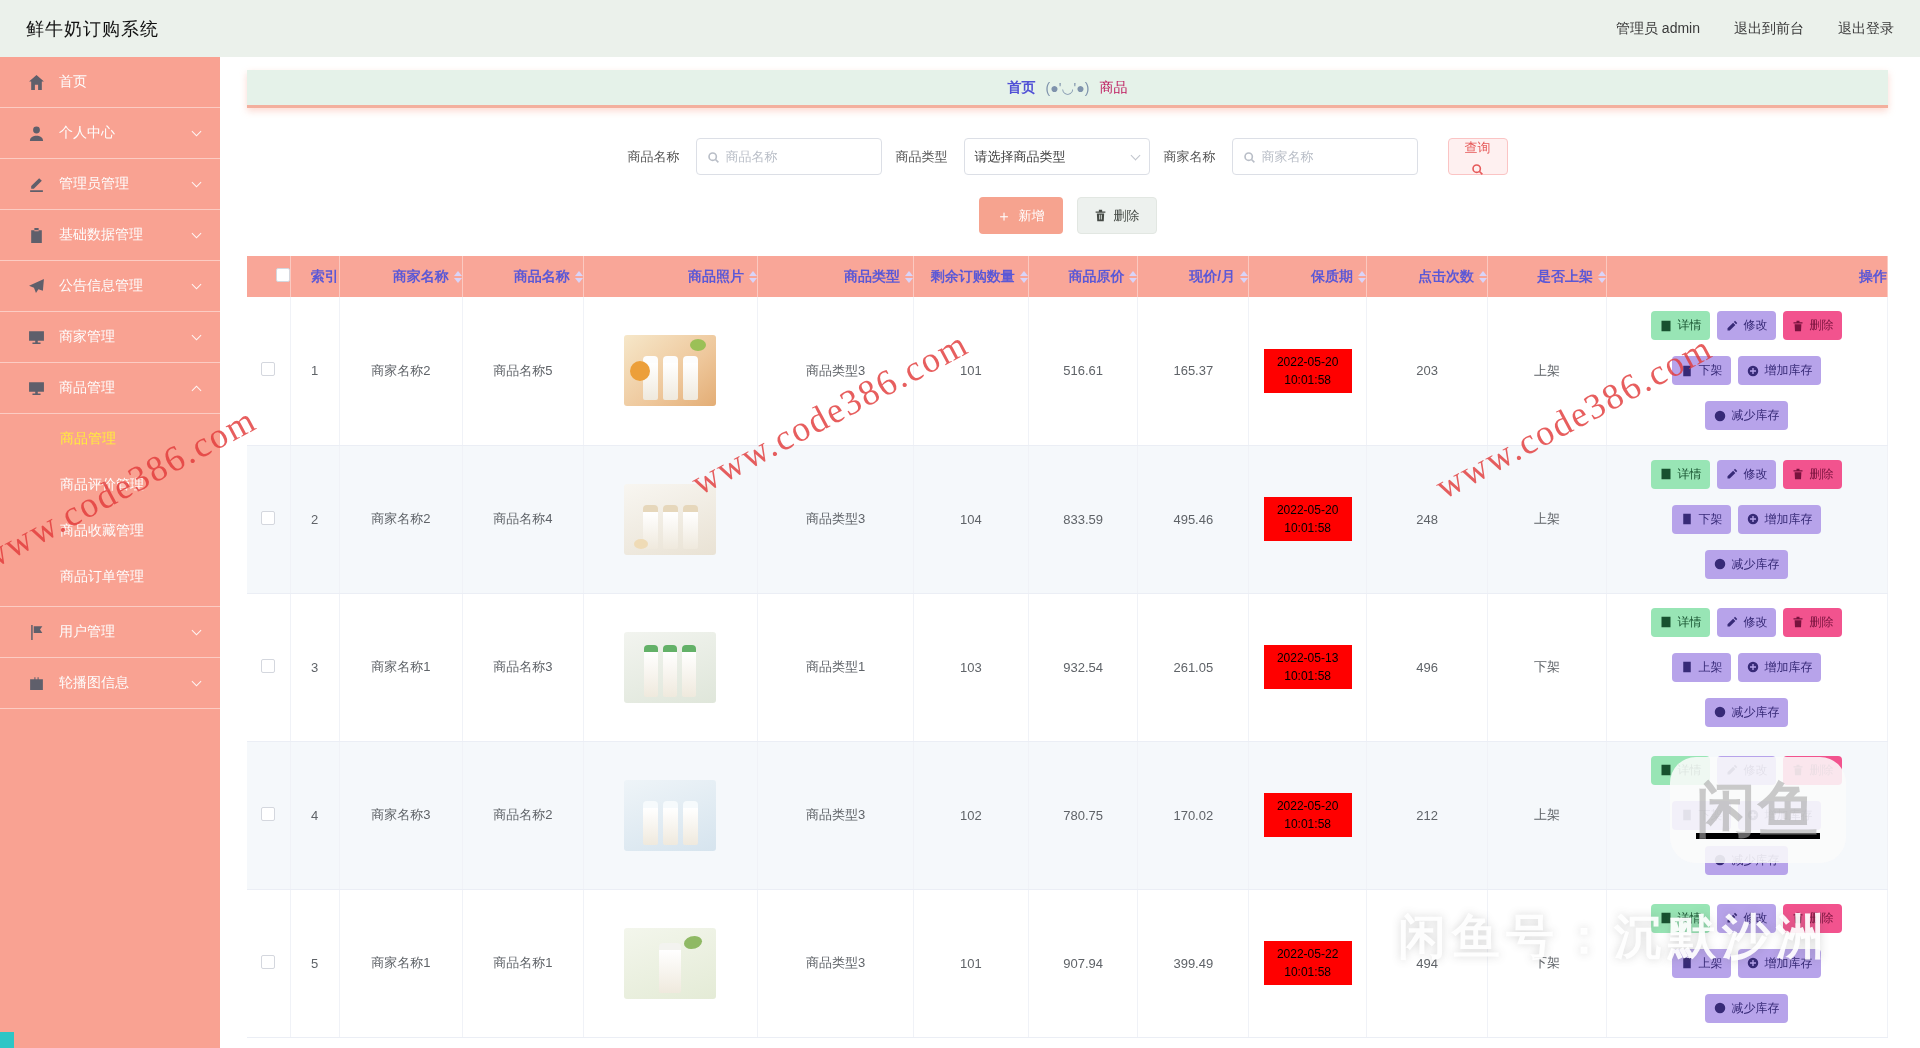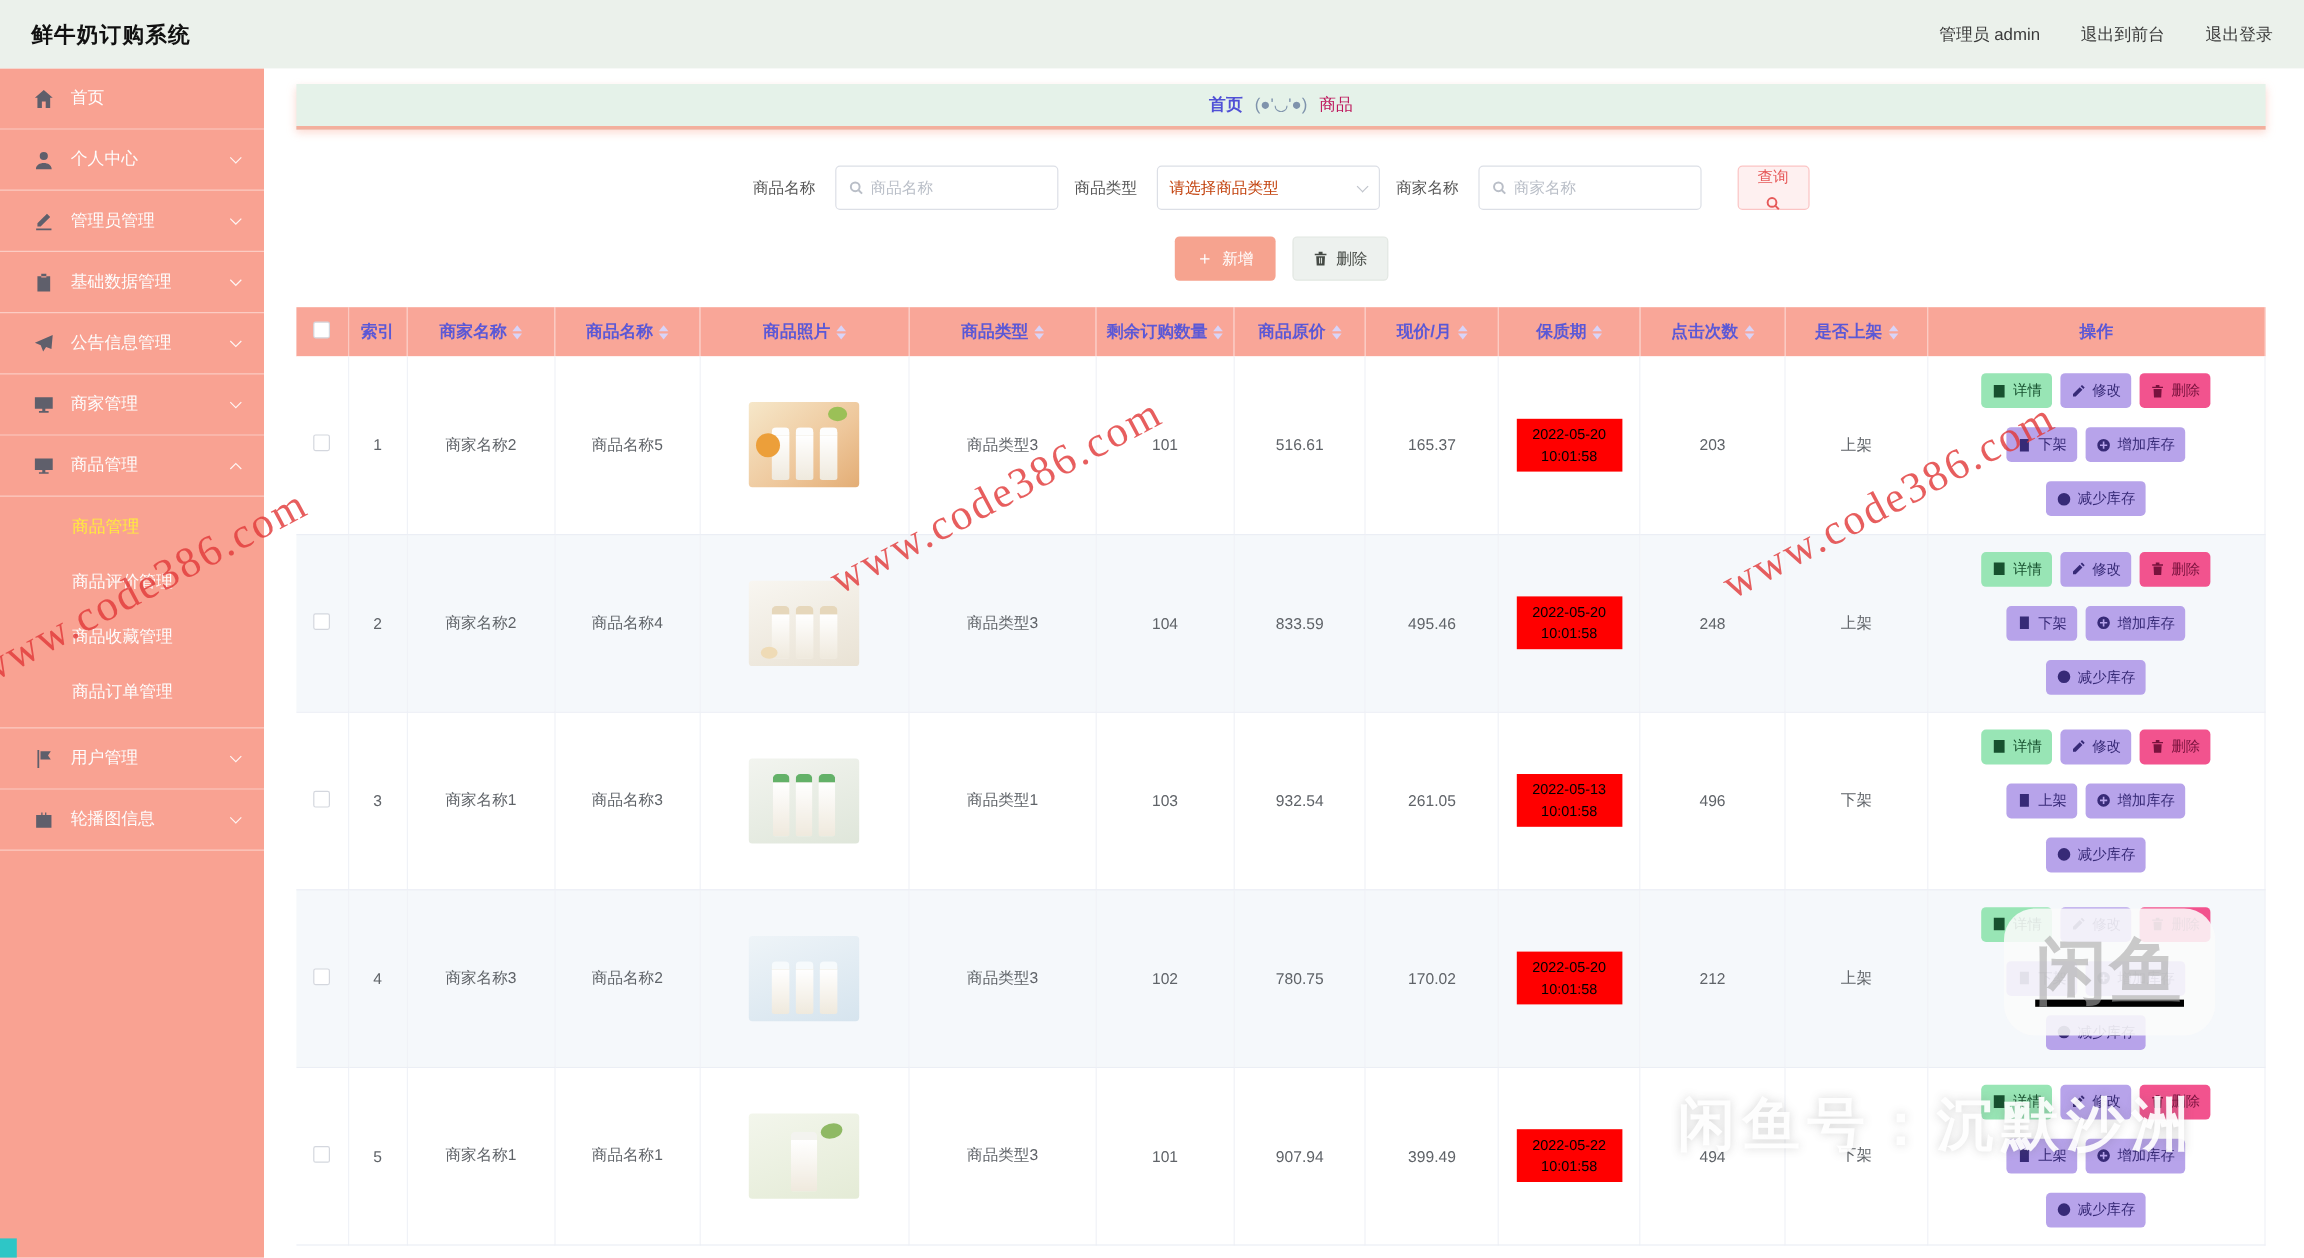--- a/index.html
+++ b/index.html
@@ -3,21 +3,21 @@
 <meta charset="utf-8">
 <style>
   * { margin:0; padding:0; box-sizing:border-box; }
   html,body { width:1920px; height:1048px; overflow:hidden;
     font-family:"Liberation Sans","DejaVu Sans",sans-serif; background:#fff; }
 
   
   .topbar { position:absolute; left:0; top:0; width:1920px; height:57px;
     background:#ebf1eb; display:flex; align-items:center; justify-content:space-between;
     padding:0 26px; z-index:5; }
-  .app-title { font-size:18px; font-weight:700; color:#111; letter-spacing:1px; }
+  .app-title { font-size:18px; font-weight:400; color:#111; letter-spacing:1px; }
   .topbar-right { display:flex; align-items:center; gap:34px; font-size:14px; color:#3a3a3a; }
   .topbar-right .link { cursor:pointer; }
 
   
   .sidebar { position:absolute; left:0; top:57px; width:220px; height:991px;
     background:#f9a292; z-index:4; }
   .side-item { height:51px; display:flex; align-items:center; padding:0 20px 0 28px;
     border-bottom:1px solid rgba(255,255,255,.45); color:#fdfdfd; font-size:14px; cursor:pointer; }
   .side-item .icon { width:17px; height:17px; margin-right:14px; flex:0 0 auto; }
   .side-item .icon svg { width:100%; height:100%; fill:#5f5f6b; }
@@ -42,21 +42,21 @@
 
   .panel { margin:0 32px 0 27px; }
 
   
   .filter-row { margin-top:30px; display:flex; align-items:center; justify-content:center; gap:14px; }
   .f-label { font-size:13px; color:#555; margin-right:2px; }
   .f-input, .f-select { width:186px; height:37px; border:1px solid #dcdfe6; border-radius:4px;
     background:#fff; display:flex; align-items:center; padding:0 10px; gap:6px; }
   .f-input input { border:none; outline:none; width:100%; font-size:13px; color:#333; background:transparent; }
   .f-input input::placeholder { color:#b9bec7; }
-  .f-select { color:#c2410c; font-size:13px; justify-content:space-between; cursor:pointer;gap:25px; }
+  .f-select { color:#404040; font-size:13px; justify-content:space-between; cursor:pointer;gap:25px; }
   .mag { width:13px; height:13px; flex:0 0 auto; }
   .mag svg { width:100%; height:100%; stroke:#b9bec7; fill:none; stroke-width:2; }
   .sel-chev { width:7px; height:7px; border-right:1.4px solid #c0c4cc; border-bottom:1.4px solid #c0c4cc;
     transform:rotate(45deg); margin-top:-3px; }
   .btn-query { height:37px; margin-left:16px; padding:0 16px; background:#fef0f0;
     border:1px solid #fbc4c4; color:#e65a5a; border-radius:4px; font-size:13px;
     display:flex; align-items:center; gap:6px; cursor:pointer;flex-direction:column; }
   .btn-query .mag svg { stroke:#e65a5a; }
 
   
@@ -64,21 +64,21 @@
   .btn-add { height:37px; padding:0 18px; background:#f6a38f; color:#fff; border:none;
     border-radius:4px; font-size:13px; display:flex; align-items:center; gap:7px; cursor:pointer; }
   .btn-delete-top { height:37px; padding:0 16px; background:#edf1ee; color:#454a45;
     border:1px solid #e2e7e2; border-radius:4px; font-size:13px; display:flex; align-items:center; gap:7px; cursor:pointer; }
   .plus { font-size:15px; line-height:1; }
   .ticon { width:13px; height:13px; } .ticon svg { width:100%; height:100%; fill:#454a45; }
 
   
   table { width:100%; margin-top:22px; border-collapse:collapse; table-layout:fixed; }
   thead th { background:#f9a698; height:41px; font-size:14px; font-weight:700; color:#5b58d6;
-    border-right:1px solid rgba(255,255,255,.4); text-align:center; vertical-align:middle; }
+    border-right:1px solid rgba(255,255,255,.4); text-align:right; vertical-align:middle; }
   thead th .hwrap { display:inline-flex; align-items:center; gap:5px; }
   .sort { display:inline-flex; flex-direction:column; gap:2px; }
   .sort b { width:0; height:0; border-left:4px solid transparent; border-right:4px solid transparent; display:block; }
   .sort .up { border-bottom:5px solid #d9d4f8; }
   .sort .dn { border-top:5px solid #d9d4f8; }
   tbody td { height:148px; text-align:center; vertical-align:middle; font-size:13px; color:#5f6368;
     border-bottom:1px solid #ebeef5; border-right:1px solid #f0f2f7; background:#fff; }
   tbody tr:nth-child(even) td { background:#f5f8fb; }
   .checkbox { display:inline-block; width:14px; height:14px; border:1px solid #d4d7de;
     border-radius:2px; background:#fff; cursor:pointer; }

